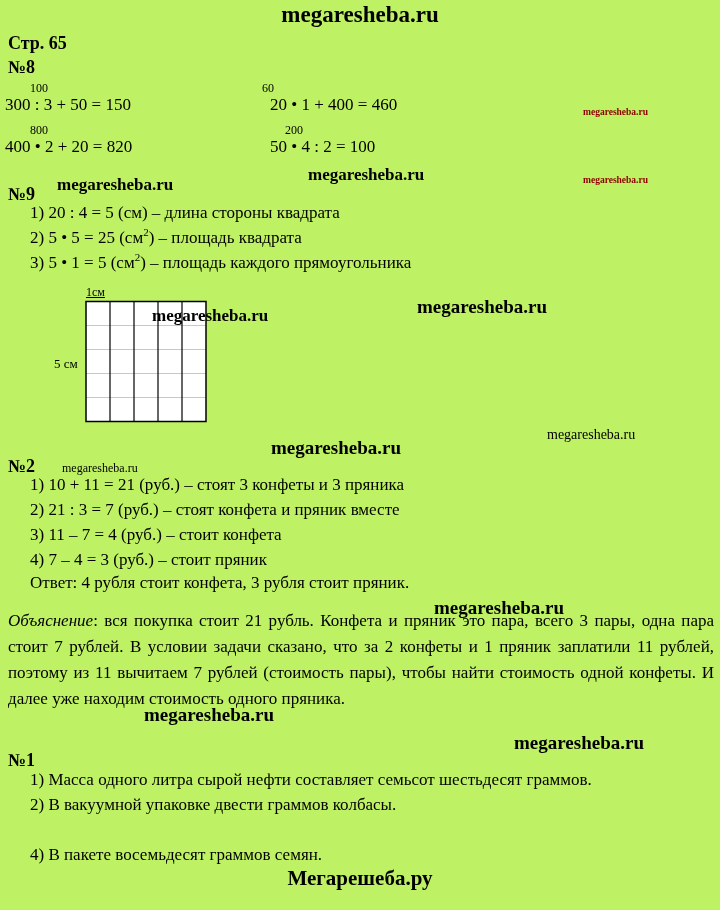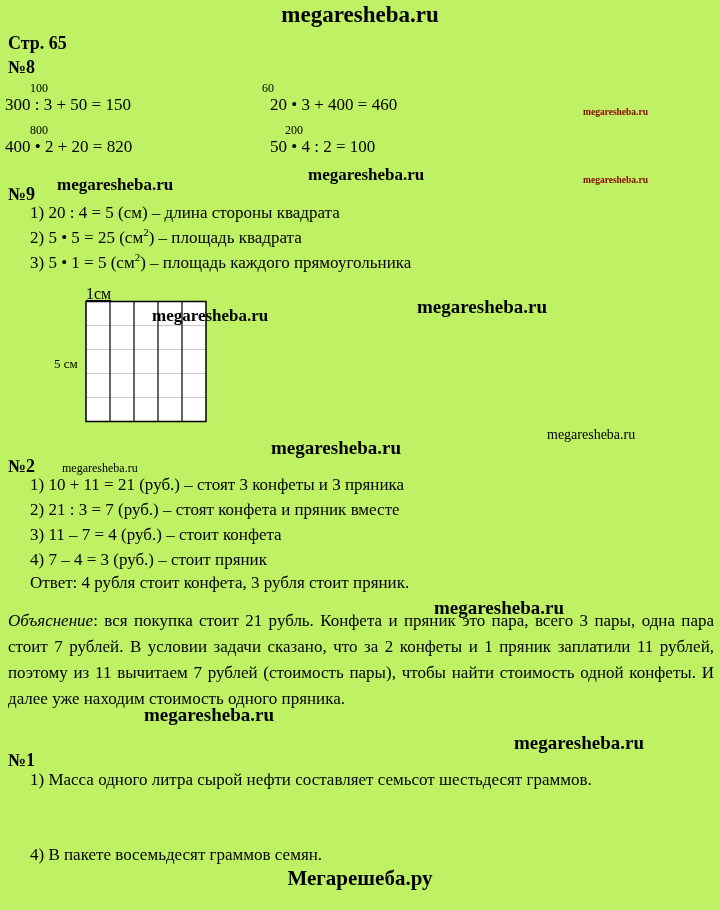--- a/index.html
+++ b/index.html
@@ -19,21 +19,21 @@
   .carry{font-size:12px;}
   .line{font-size:17px;}
   .line sup{font-size:11px;}
   .answer{font-size:17px;}
   .expl{
     position:absolute;left:8px;top:608px;width:706px;
     font-size:17px;line-height:26px;text-align:justify;white-space:normal;
   }
   .expl .expl-label{font-style:italic;}
   .footer{position:absolute;top:866px;left:0;width:100%;text-align:center;font-size:21px;font-weight:bold;}
-  .fig-label{font-size:16px;text-decoration:underline;}
+  .fig-label{font-size:12px;text-decoration:underline;}
   .fig-side{font-size:13px;}
   
   .wm{position:absolute;white-space:nowrap;}
   .wm-b-lg{font-size:19px;font-weight:bold;}
   .wm-b-md{font-size:17px;font-weight:bold;}
   .wm-reg{font-size:14px;}
   .wm-sm{font-size:12px;}
   .wm-sm-red{font-size:9.5px;font-weight:bold;color:#8b0000;}
 </style>
 </head>
@@ -42,21 +42,21 @@
 <div class="page">
 
   <div class="site-title">megaresheba.ru</div>
   <div class="page-num">Стр. 65</div>
 
   <div class="abs plabel" style="left:8px;top:57px">№8</div>
 
   <span class="abs carry" style="left:30px;top:81px">100</span>
   <span class="abs eq" style="left:5px;top:95px">300 : 3 + 50 = 150</span>
   <span class="abs carry" style="left:262px;top:81px">60</span>
-  <span class="abs eq" style="left:270px;top:95px">20 • 3 + 400 = 460</span>
+  <span class="abs eq" style="left:270px;top:95px">20 • 1 + 400 = 460</span>
   <span class="abs carry" style="left:30px;top:123px">800</span>
   <span class="abs eq" style="left:5px;top:137px">400 • 2 + 20 = 820</span>
   <span class="abs carry" style="left:285px;top:123px">200</span>
   <span class="abs eq" style="left:270px;top:137px">50 • 4 : 2 = 100</span>
 
   <div class="abs plabel" style="left:8px;top:184px">№9</div>
 
   <div class="abs line" style="left:30px;top:201px"><span>1) 20 : 4 = 5 (см) – длина стороны квадрата</span><sup></sup><span></span></div>
   <div class="abs line" style="left:30px;top:226px"><span>2) 5 • 5 = 25 (см</span><sup>2</sup><span>) – площадь квадрата</span></div>
   <div class="abs line" style="left:30px;top:251px"><span>3) 5 • 1 = 5 (см</span><sup>2</sup><span>) – площадь каждого прямоугольника</span></div>
@@ -84,20 +84,21 @@
   <div class="abs line" style="left:30px;top:475px">1) 10 + 11 = 21 (руб.) – стоят 3 конфеты и 3 пряника</div>
   <div class="abs line" style="left:30px;top:500px">2) 21 : 3 = 7 (руб.) – стоят конфета и пряник вместе</div>
   <div class="abs line" style="left:30px;top:525px">3) 11 – 7 = 4 (руб.) – стоит конфета</div>
   <div class="abs line" style="left:30px;top:550px">4) 7 – 4 = 3 (руб.) – стоит пряник</div>
   <div class="abs answer" style="left:30px;top:573px">Ответ: 4 рубля стоит конфета, 3 рубля стоит пряник.</div>
 
   <div class="expl"><span class="expl-label">Объяснение</span><span>: вся покупка стоит 21 рубль. Конфета и пряник это пара, всего 3 пары, одна пара стоит 7 рублей. В условии задачи сказано, что за 2 конфеты и 1 пряник заплатили 11 рублей, поэтому из 11 вычитаем 7 рублей (стоимость пары), чтобы найти стоимость одной конфеты. И далее уже находим стоимость одного пряника.</span></div>
 
   <div class="abs plabel" style="left:8px;top:750px">№1</div>
   <div class="abs line" style="left:30px;top:770px">1) Масса одного литра сырой нефти составляет семьсот шестьдесят граммов.</div>
+  <div class="abs line" style="left:30px;top:795px">2) В вакуумной упаковке двести граммов колбасы.</div>
   <div class="abs line" style="left:30px;top:845px">4) В пакете восемьдесят граммов семян.</div>
 
   <div class="footer">Мегарешеба.ру</div>
 
   <div class="wm wm-sm-red" style="left:583px;top:107px">megaresheba.ru</div>
   <div class="wm wm-sm-red" style="left:583px;top:175px">megaresheba.ru</div>
   <div class="wm wm-b-md" style="left:308px;top:165px">megaresheba.ru</div>
   <div class="wm wm-b-md" style="left:57px;top:175px">megaresheba.ru</div>
   <div class="wm wm-b-md" style="left:152px;top:306px">megaresheba.ru</div>
   <div class="wm wm-b-lg" style="left:417px;top:296px">megaresheba.ru</div>

